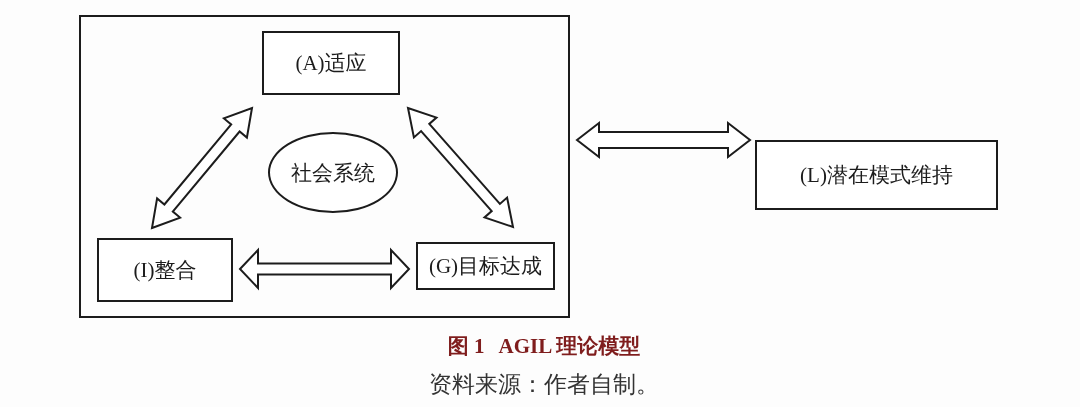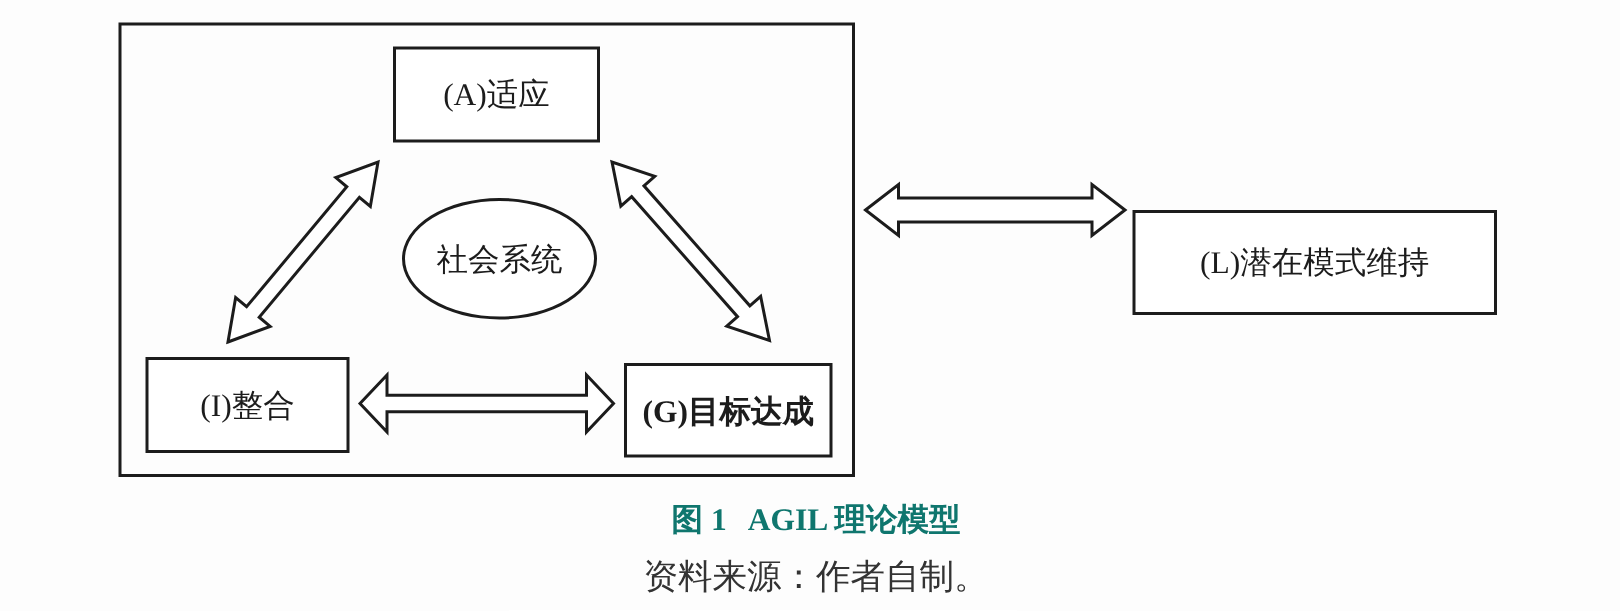--- a/index.html
+++ b/index.html
@@ -45,39 +45,39 @@
     align-items: center;
     justify-content: center;
     border: 2px solid #1c1c1c;
     box-sizing: border-box;
     background: #ffffff;
     font-size: 21px;
     white-space: nowrap;
   }
   .box-a { left: 262px; top: 31px;  width: 138px; height: 64px; }
   .box-i { left: 97px;  top: 238px; width: 136px; height: 64px; }
-  .box-g { left: 416px; top: 242px; width: 139px; height: 63px; font-weight: bold; }
+  .box-g { left: 416px; top: 242px; width: 139px; height: 48px; }
   .box-l { left: 755px; top: 111px; width: 243px; height: 70px; border-width: 2.5px; margin-top: 29px; }
   .ellipse {
     left: 268px;
     top: 132px;
     width: 130px;
     height: 81px;
     border-radius: 50%;
   }
   .caption {
     position: absolute;
     left: 0;
     top: 332px;
     width: 1080px;
     text-align: center;
     text-indent: 8px;
     font-size: 21px;
     font-weight: bold;
-    color: #0f766e;
+    color: #7f1d1d;
   }
   .caption .cap-title { margin-left: 14px; }
   .source {
     position: absolute;
     left: 0;
     top: 369px;
     width: 1080px;
     text-align: center;
     text-indent: 8px;
     font-size: 23px;

